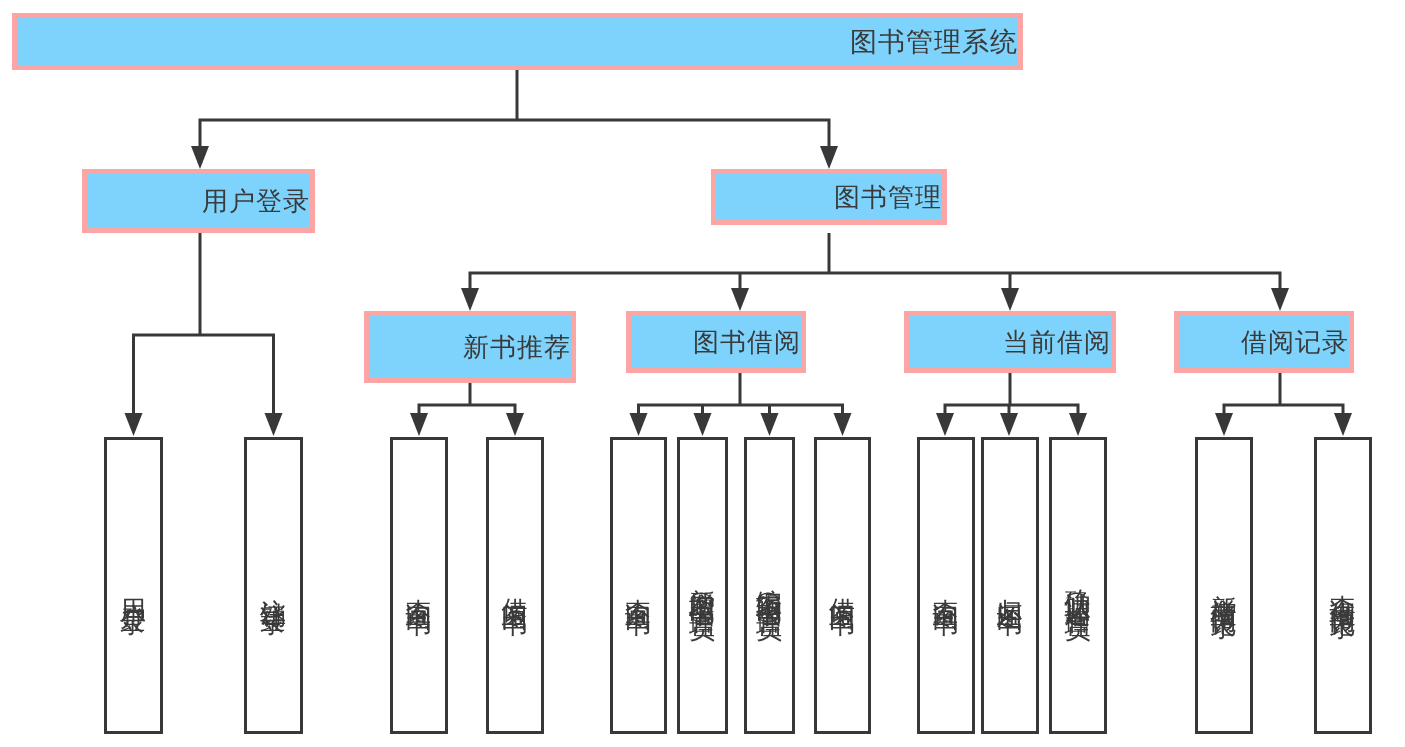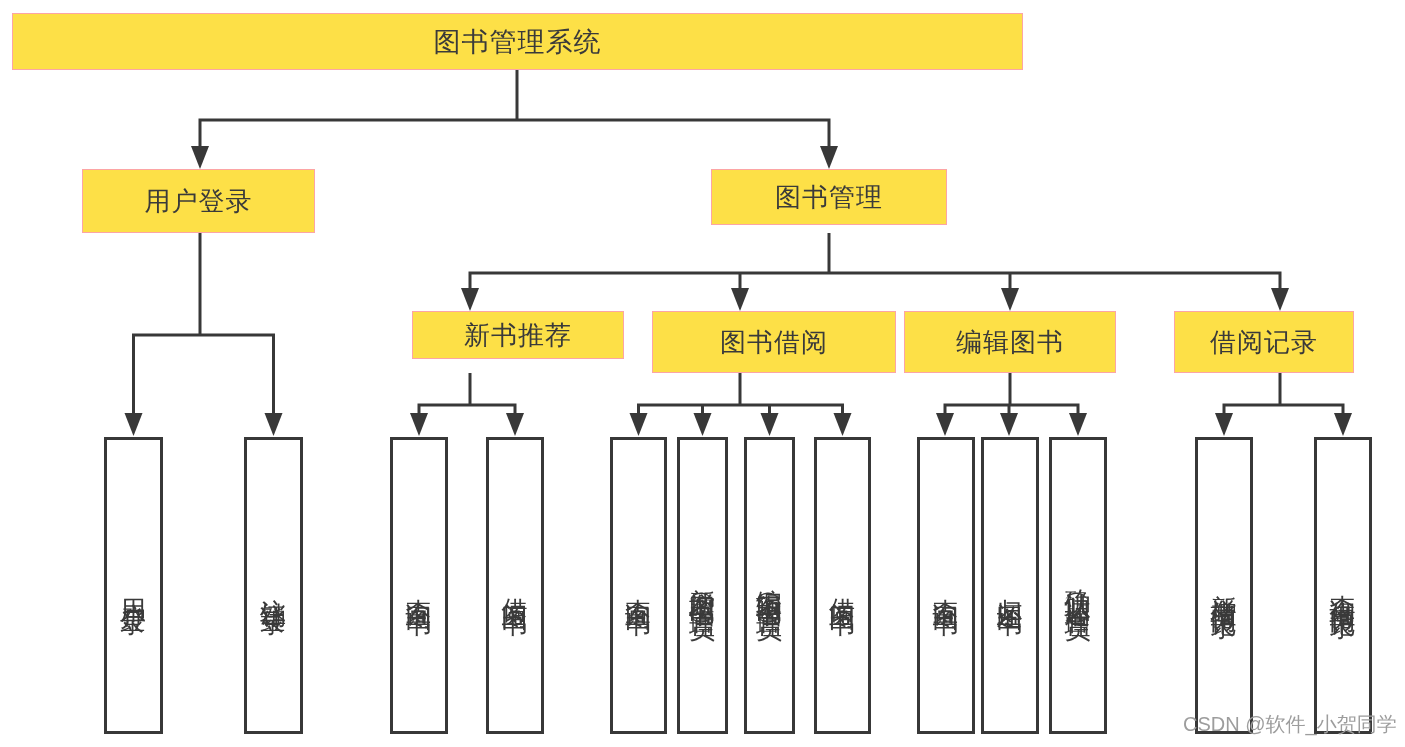--- a/index.html
+++ b/index.html
@@ -17,25 +17,25 @@
   }
   #connector-svg {
     position: absolute;
     left: 0;
     top: 0;
     z-index: 1;
   }
   .hbox {
     position: absolute;
     box-sizing: border-box;
-    border: 1px solid #fca5a5;
-    background: #fde047;
+    border: 5px solid #fca5a5;
+    background: #7dd3fc;
     display: flex;
     align-items: center;
-    justify-content: center;
+    justify-content: flex-end;
     z-index: 2;
     color: #3a3a3a;
     font-size: 26px;
     letter-spacing: 1px;
     white-space: nowrap;
   }
   .hbox.root { font-size: 27px; }
   .vbox {
     position: absolute;
     box-sizing: border-box;
@@ -131,28 +131,28 @@
     <span>图书管理系统</span>
   </div>
 
   <div class="hbox" style="left:82px; top:169px; width:233px; height:64px;">
     <span>用户登录</span>
   </div>
   <div class="hbox" style="left:711px; top:169px; width:236px; height:56px;">
     <span>图书管理</span>
   </div>
 
-  <div class="hbox" style="left:364px; top:311px; width:212px; height:48px;margin-left:48px;">
+  <div class="hbox" style="left:364px; top:311px; width:212px; height:72px;">
     <span>新书推荐</span>
   </div>
-  <div class="hbox" style="left:652px; top:311px; width:244px; height:62px;">
+  <div class="hbox" style="left:626px; top:311px; width:180px; height:62px;">
     <span>图书借阅</span>
   </div>
   <div class="hbox" style="left:904px; top:311px; width:212px; height:62px;">
-    <span>编辑图书</span>
+    <span>当前借阅</span>
   </div>
   <div class="hbox" style="left:1174px; top:311px; width:180px; height:62px;">
     <span>借阅记录</span>
   </div>
 
   <div class="vbox" style="left:104px; width:59px;">
     <span class="vtext">用户登录</span>
   </div>
   <div class="vbox" style="left:244px; width:59px;">
     <span class="vtext">注销登录</span>
@@ -188,15 +188,14 @@
     <span class="vtext">确认归还（管理员）</span>
   </div>
 
   <div class="vbox" style="left:1195px; width:58px;">
     <span class="vtext">新增借阅记录</span>
   </div>
   <div class="vbox" style="left:1314px; width:58px;">
     <span class="vtext">查询借阅记录</span>
   </div>
 
-  <div class="watermark">CSDN @软件_小贺同学</div>
 
 </div>
 
 </body></html>

